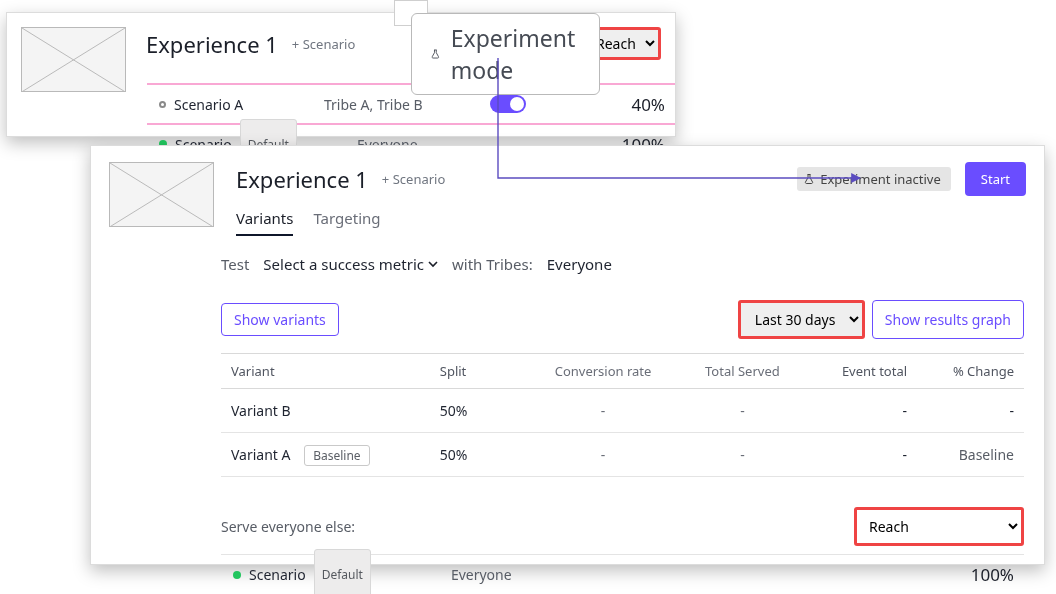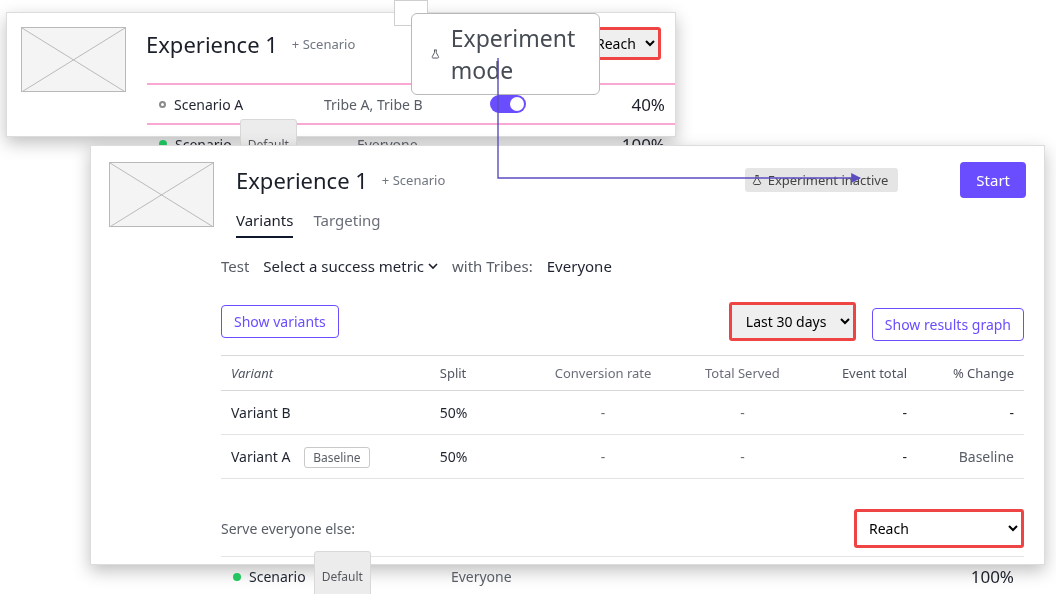--- a/index.html
+++ b/index.html
@@ -33,21 +33,21 @@
   .scenario-row { height:40px; border-top:2px solid #f9a8d4; padding: 0 10px 0 12px;}
   .dot { width:8px; height:8px; border-radius:50%; margin-right:8px; flex-shrink:0;}
   .dot.green { background:#22c55e; }
   .dot.ring { background:#fff; border:2px solid #8a8a8a; width:7px; height:7px;}
   .badge-default { background:#edecec; color:#55595f; font-size:12px; padding:16px 7px; border-radius:3px; border:1px solid #d8d8d8; margin-left:8px;}
   .pct { margin-left:auto; font-size:17px; color:#1b1f29; min-width:50px; text-align:right;}
   .toggle { width:36px; height:18px; border-radius:10px; background:#6a4dff; position:relative; margin-right:22px;}
   .toggle::after{content:""; position:absolute; right:2px; top:2px; width:14px;height:14px;border-radius:50%; background:#fff;}
   select.native { font:inherit; padding:3px 6px; border:3px solid #ef4444; background:#efefef; border-radius:3px;}
   .btn-outline { border:1px solid #6a4dff; color:#6a4dff; background:#fff; padding:6px 12px; border-radius:4px; cursor:pointer; font:inherit;}
-  .btn-primary { background:#6a4dff; color:#fff; border:none; padding:8px 16px; border-radius:4px; font:inherit; font-size:15px; cursor:pointer;margin-left:48px;}
+  .btn-primary { background:#6a4dff; color:#fff; border:none; padding:8px 16px; border-radius:4px; font:inherit; font-size:13px; cursor:pointer;}
   .status-pill { background:#e5e5e5; color:#444; font-size:13px; padding:3px 10px 3px 6px; border-radius:3px; display:inline-flex; align-items:center; gap:5px;}
   .muted { color:#585d66;}
   .tbl { width:100%; border-collapse:collapse; font-size:14px;}
   .tbl th { text-align:left; font-weight:400; color:#505560; font-size:13px; padding:8px 10px; border-bottom:1px solid #d9d9d9; border-top:1px solid #d9d9d9;}
   .tbl td { padding:12px 10px; border-bottom:1px solid #e4e4e4;}
   .tbl .num { text-align:center; color:#6a6e78;}
   .tbl .right { text-align:right;}
   .baseline-chip { border:1px solid #c9c9c9; color:#5a5e65; font-size:12px; padding:1px 8px; border-radius:3px; margin-left:10px; background:#fff;}
   .callout {
     position:absolute;
@@ -140,32 +140,32 @@
         <svg width="10" height="10" viewBox="0 0 10 10">
             <path d="M1 3l4 4 4-4" fill="none" stroke="#1b1f29" stroke-width="1.6"></path>
           </svg>
       </span>
       <span class="muted">with Tribes:</span>
       <span>Everyone</span>
     </div>
 
     <div class="row" style="margin-top:26px; gap:12px;">
       <button class="btn-outline">Show variants</button>
-      <div style="margin-left:auto; display:flex; gap:16px;align-items:flex-end;">
+      <div style="margin-left:auto; display:flex; gap:7px;">
         <select class="native" style="padding:6px 10px;">
           <option>Last 30 days</option>
         </select>
         <button class="btn-outline">Show results graph</button>
       </div>
     </div>
 
     <table class="tbl" style="margin-top:14px;">
       <thead>
         <tr>
-          <th style="width:26%;font-style:italic;">Variant</th>
+          <th style="width:26%;">Variant</th>
           <th style="width:12%;">Split</th>
           <th class="num">Conversion rate</th>
           <th class="num">Total Served</th>
           <th class="right">Event total</th>
           <th class="right">% Change</th>
         </tr>
       </thead>
       <tbody>
         <tr>
           <td><span>Variant B</span></td>

